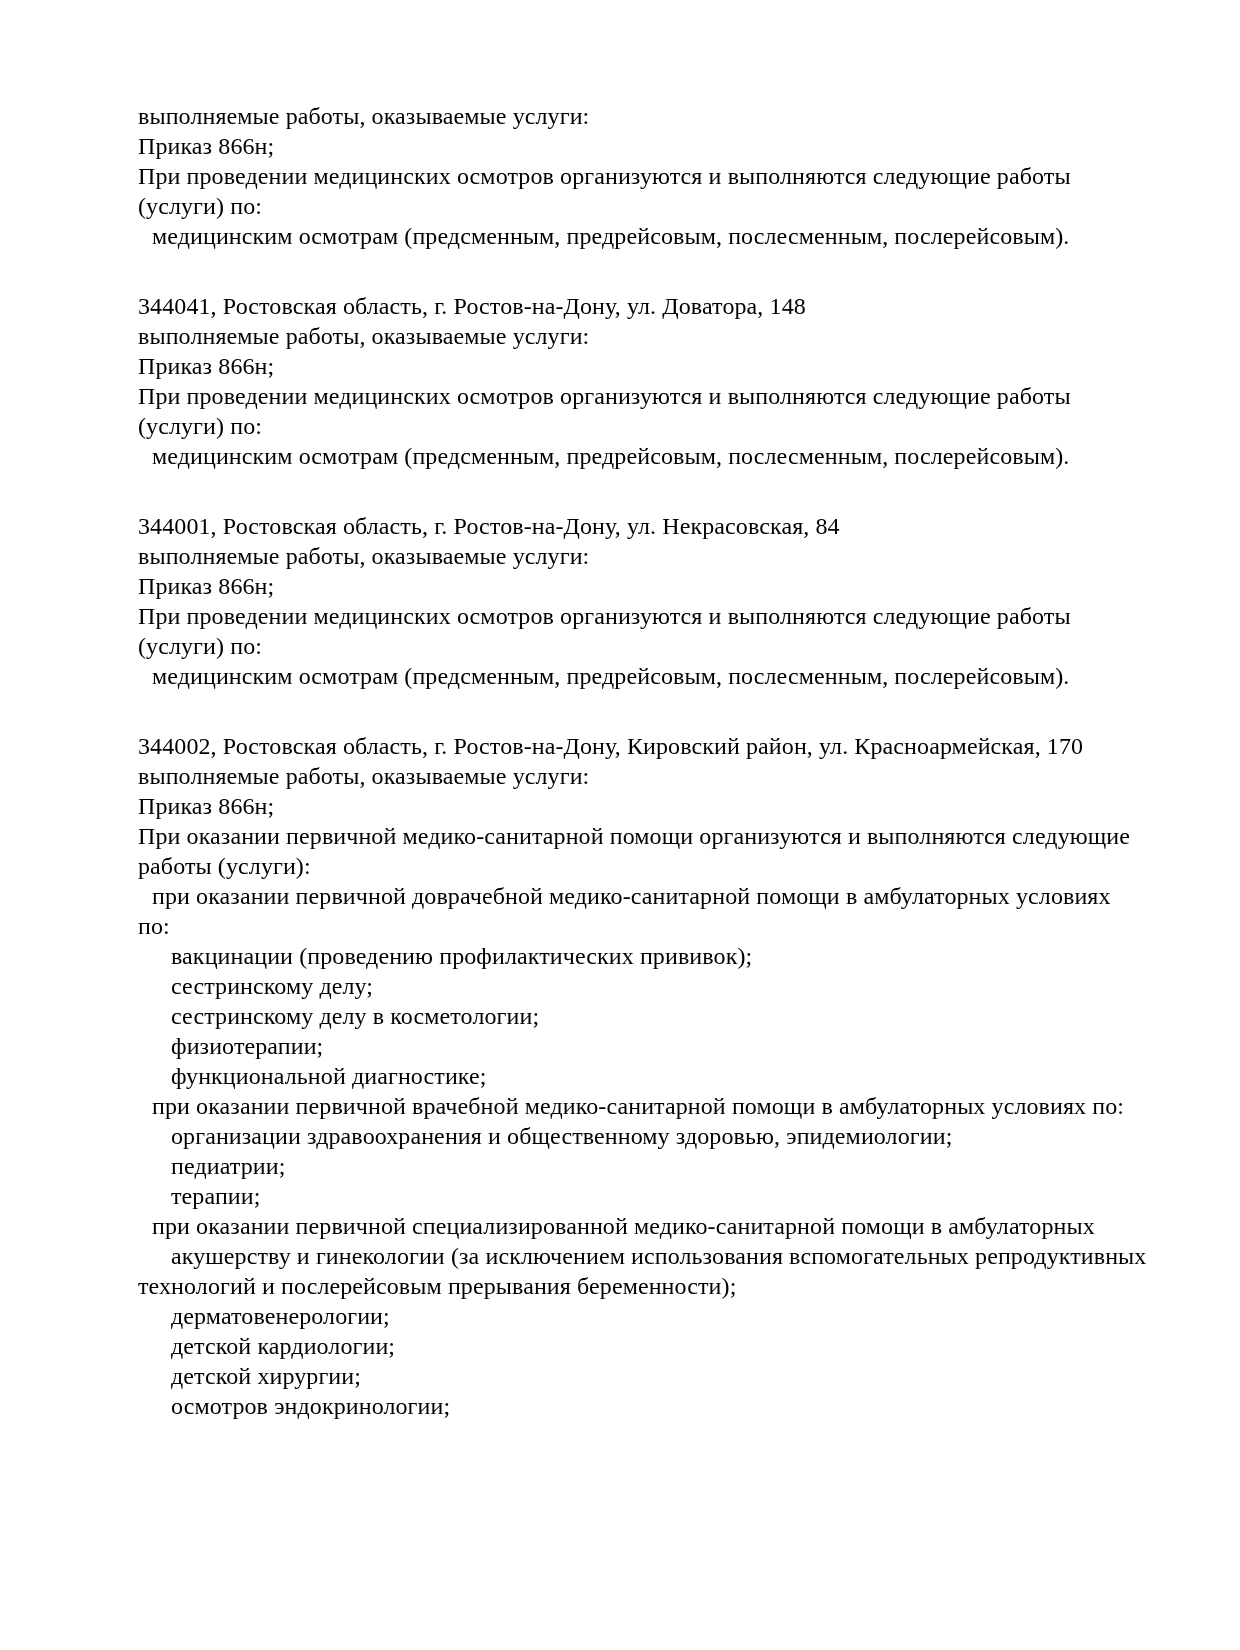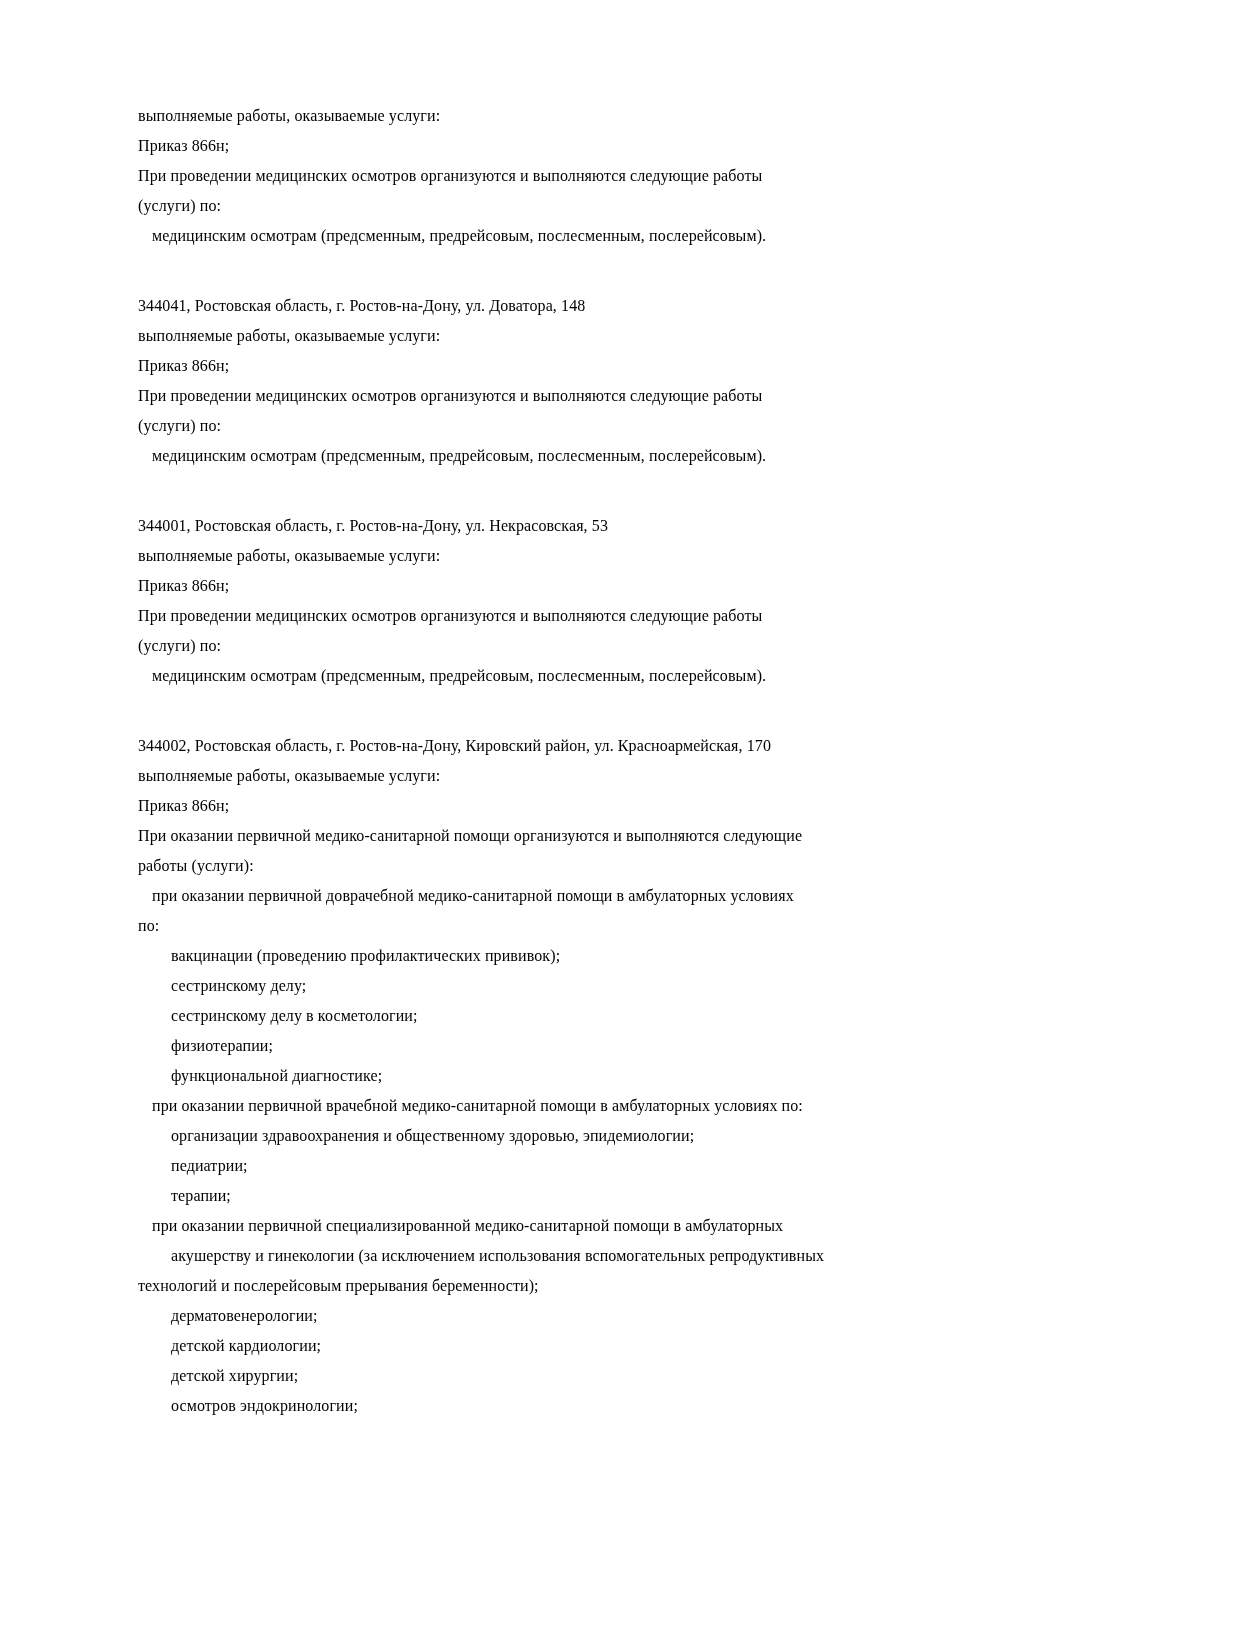--- a/index.html
+++ b/index.html
@@ -19,21 +19,21 @@
   .content {
     position: absolute;
     left: 138px;
     top: 101px;
     width: 1040px;
   }
   .block + .block {
     margin-top: 40px; 
   }
   .line {
-    font-size: 16px;
+    font-size: 24px;
     line-height: 30px;
     white-space: pre;
     letter-spacing: 0.1px;
   }
   .indent-0 { padding-left: 0; }
   .indent-1 { padding-left: 14px; }
   .indent-2 { padding-left: 33px; }
 </style>
 </head>
 <body>
@@ -49,21 +49,21 @@
       </div>
       <div class="block">
         <div class="line indent-0">344041, Ростовская область, г. Ростов-на-Дону, ул. Доватора, 148</div>
         <div class="line indent-0">выполняемые работы, оказываемые услуги:</div>
         <div class="line indent-0">Приказ 866н;</div>
         <div class="line indent-0">При проведении медицинских осмотров организуются и выполняются следующие работы</div>
         <div class="line indent-0">(услуги) по:</div>
         <div class="line indent-1">медицинским осмотрам (предсменным, предрейсовым, послесменным, послерейсовым).</div>
       </div>
       <div class="block">
-        <div class="line indent-0">344001, Ростовская область, г. Ростов-на-Дону, ул. Некрасовская, 53</div>
+        <div class="line indent-0">344001, Ростовская область, г. Ростов-на-Дону, ул. Некрасовская, 84</div>
         <div class="line indent-0">выполняемые работы, оказываемые услуги:</div>
         <div class="line indent-0">Приказ 866н;</div>
         <div class="line indent-0">При проведении медицинских осмотров организуются и выполняются следующие работы</div>
         <div class="line indent-0">(услуги) по:</div>
         <div class="line indent-1">медицинским осмотрам (предсменным, предрейсовым, послесменным, послерейсовым).</div>
       </div>
       <div class="block">
         <div class="line indent-0">344002, Ростовская область, г. Ростов-на-Дону, Кировский район, ул. Красноармейская, 170</div>
         <div class="line indent-0">выполняемые работы, оказываемые услуги:</div>
         <div class="line indent-0">Приказ 866н;</div>

